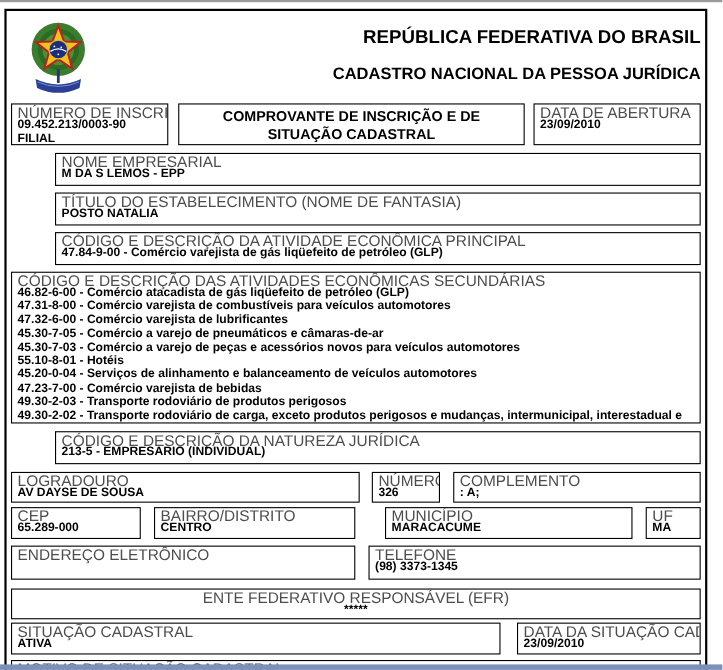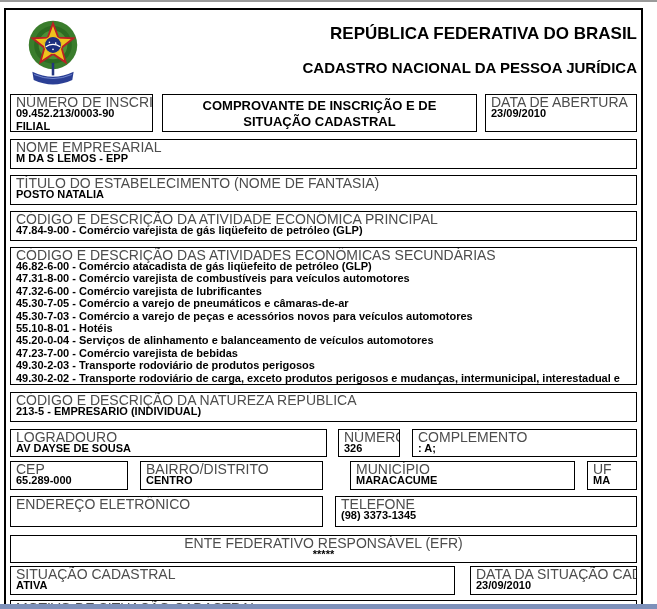--- a/index.html
+++ b/index.html
@@ -24,21 +24,21 @@
   .val{font-size:11px;line-height:13px;font-weight:bold;color:#000;}
   .act-line{line-height:12.4px;}
   .cbox{display:flex;flex-direction:column;justify-content:center;text-align:center;}
   .ctitle{font-size:13px;line-height:16px;font-weight:bold;color:#000;}
   
   .r1{height:38px;margin-bottom:7px;}
   .b-insc{width:143px;margin-right:9px;}
   .b-comp{flex:1;margin-right:8px;}
   .b-abert{width:152px;}
   
-  .fw{margin-bottom:6px;height:30px;}
+  .fw{margin-bottom:6px;height:30px;margin-left:40px;}
   .b-sec{height:138px;margin-bottom:7px;}
   .b-nat{margin-bottom:6px;}
   
   .r-addr1{height:29px;margin-bottom:4px;align-items:flex-end;}
   .b-logr{width:317px;margin-right:11px;}
   .b-num{width:62px;margin-right:12px;}
   .b-compl{flex:1;}
   
   .r-addr2{height:29px;margin-bottom:6px;}
   .b-cep{width:118px;margin-right:12px;}
@@ -130,21 +130,21 @@
           <div class="val act-line">45.30-7-03 - Comércio a varejo de peças e acessórios novos para veículos automotores</div>
           <div class="val act-line">55.10-8-01 - Hotéis</div>
           <div class="val act-line">45.20-0-04 - Serviços de alinhamento e balanceamento de veículos automotores</div>
           <div class="val act-line">47.23-7-00 - Comércio varejista de bebidas</div>
           <div class="val act-line">49.30-2-03 - Transporte rodoviário de produtos perigosos</div>
           <div class="val act-line">49.30-2-02 - Transporte rodoviário de carga, exceto produtos perigosos e mudanças, intermunicipal, interestadual e internacional</div>
         </div>
     </div>
 
     <div class="box fw b-nat">
-      <div class="lbl">CÓDIGO E DESCRIÇÃO DA NATUREZA REPÚBLICA</div>
+      <div class="lbl">CÓDIGO E DESCRIÇÃO DA NATUREZA JURÍDICA</div>
       <div class="val">213-5 - EMPRESARIO (INDIVIDUAL)</div>
     </div>
 
     <div class="row r-addr1">
       <div class="box b-logr">
         <div class="lbl">LOGRADOURO</div>
         <div class="val">AV DAYSE DE SOUSA</div>
       </div>
       <div class="box b-num">
         <div class="lbl">NÚMERO</div>

